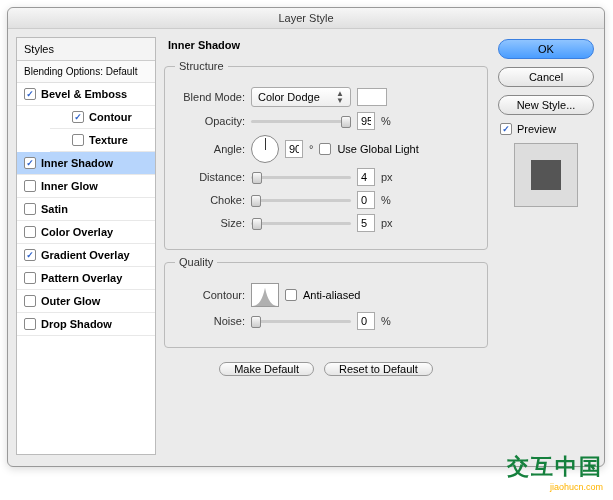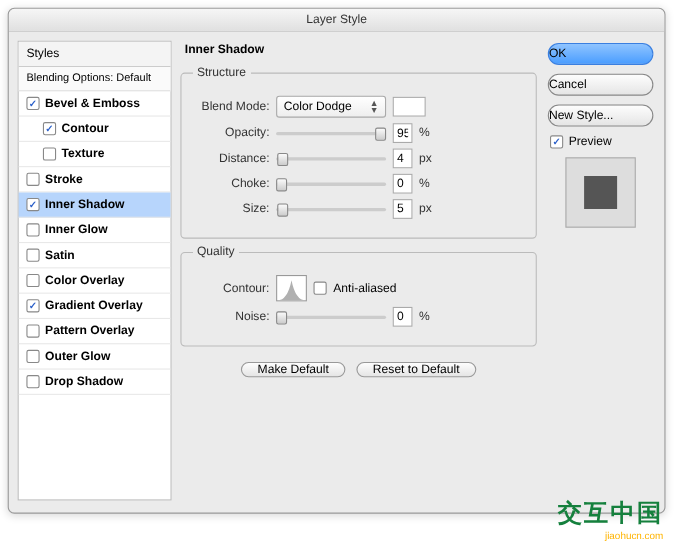--- a/index.html
+++ b/index.html
@@ -4,21 +4,21 @@
 <style>
 * { box-sizing: border-box; margin: 0; padding: 0; font-family: "Lucida Grande", Arial, sans-serif; font-size: 11px; }
 body { background: #fff; width: 613px; height: 500px; position: relative; }
 .window { position: absolute; left: 7px; top: 7px; width: 598px; height: 460px; background: #ebebeb; border: 1px solid #999; border-radius: 6px; box-shadow: 0 2px 8px rgba(0,0,0,0.15); }
 .titlebar { text-align: center; padding: 4px 0; border-bottom: 1px solid #ccc; background: linear-gradient(#f6f6f6,#e0e0e0); border-radius: 6px 6px 0 0; color: #333; }
 .content { display: flex; padding: 8px; gap: 8px; height: calc(100% - 24px); }
 .styles-panel { width: 140px; background: #fff; border: 1px solid #bbb; }
 .styles-header { padding: 5px 7px; border-bottom: 1px solid #ccc; background: #f4f4f4; }
 .blending { padding: 5px 7px; border-bottom: 1px solid #e0e0e0; background: #fafafa; font-size: 10px; }
 .style-item { padding: 5px 7px; border-bottom: 1px solid #e8e8e8; display: flex; align-items: center; gap: 5px; cursor: default; font-weight: bold; }
-.style-item.sub { padding-left: 22px; }
+.style-item.sub { padding-left: 22px; margin-left: 33px; }
 .style-item.selected { background: #b7d5fc; }
 .cb { width: 12px; height: 12px; border: 1px solid #888; background: #fff; border-radius: 2px; display: inline-flex; align-items: center; justify-content: center; font-size: 9px; color: #2a5fc9; }
 .cb.checked::after { content: "✓"; font-weight: bold; }
 .main-panel { flex: 1; display: flex; flex-direction: column; gap: 6px; padding-top: 2px; }
 .panel-title { font-weight: bold; padding: 0 4px 3px; }
 fieldset { border: 1px solid #bbb; border-radius: 4px; padding: 10px 10px 12px; margin: 0; }
 legend { padding: 0 4px; color: #333; }
 .row { display: flex; align-items: center; margin: 5px 0; gap: 6px; }
 .label { width: 70px; text-align: right; color: #333; }
 .select { width: 100px; height: 20px; border: 1px solid #aaa; border-radius: 3px; background: linear-gradient(#fff,#eee); display: flex; align-items: center; justify-content: space-between; padding: 0 6px; }
@@ -29,21 +29,21 @@
 .slider .thumb { position: absolute; top: 2px; width: 10px; height: 12px; background: linear-gradient(#fafafa,#ccc); border: 1px solid #888; border-radius: 2px; }
 .numbox { width: 18px; height: 18px; border: 1px solid #aaa; text-align: left; padding: 0 3px; background: #fff; }
 .unit { color: #333; }
 .angle-dial { width: 28px; height: 28px; border: 1px solid #888; border-radius: 50%; background: #fff; position: relative; }
 .angle-dial::after { content: ""; position: absolute; left: 50%; top: 2px; width: 1px; height: 12px; background: #333; transform-origin: bottom; }
 .contour-thumb { width: 28px; height: 24px; border: 1px solid #999; background: #fff; position: relative; overflow: hidden; }
 .contour-thumb svg { width: 100%; height: 100%; }
 .btn-row { display: flex; gap: 10px; justify-content: center; margin-top: 8px; }
 .btn { padding: 0 14px; border: 1px solid #999; border-radius: 10px; background: linear-gradient(#fdfdfd,#e5e5e5); cursor: default; }
 .right-panel { width: 100px; display: flex; flex-direction: column; gap: 8px; align-items: center; padding-top: 2px; }
-.r-btn { width: 96px; padding: 3px 0; text-align: left; border: 1px solid #888; border-radius: 10px; background: linear-gradient(#fdfdfd,#e5e5e5); }
+.r-btn { width: 96px; padding: 3px 0; text-align: center; border: 1px solid #888; border-radius: 10px; background: linear-gradient(#fdfdfd,#e5e5e5); }
 .r-btn.primary { background: linear-gradient(#8fc4ff,#4a9dff); border-color: #3a7fe0; color: #000; }
 .preview-cb { display: flex; align-items: center; gap: 5px; align-self: flex-start; padding-left: 4px; }
 .preview-box { width: 64px; height: 64px; background: #ddd; border: 1px solid #aaa; display: flex; align-items: center; justify-content: center; }
 .preview-inner { width: 30px; height: 30px; background: #555; }
 .watermark { position: absolute; right: 10px; bottom: 8px; text-align: right; }
 .wm1 { font-size: 22px; font-weight: bold; color: #15803d; letter-spacing: 2px; }
 .wm2 { font-size: 9px; color: #ffb400; }
 </style>
 </head>
 <body>
@@ -61,24 +61,20 @@
             <span>Bevel &amp; Emboss</span>
           </div>
           <div class="style-item sub">
             <span class="cb checked"></span>
             <span>Contour</span>
           </div>
           <div class="style-item sub">
             <span class="cb"></span>
             <span>Texture</span>
           </div>
-          <div class="style-item">
-            <span class="cb"></span>
-            <span>Stroke</span>
-          </div>
           <div class="style-item selected">
             <span class="cb checked"></span>
             <span>Inner Shadow</span>
           </div>
           <div class="style-item">
             <span class="cb"></span>
             <span>Inner Glow</span>
           </div>
           <div class="style-item">
             <span class="cb"></span>
@@ -125,20 +121,28 @@
         <div class="row">
           <div class="label">Opacity:</div>
           <div class="slider">
               <div class="track"></div>
               <div class="thumb" style="left:90px"></div>
             </div>
           <input class="numbox" value="95" style="">
           <span class="unit">%</span>
         </div>
 
+        <div class="row">
+          <div class="label">Angle:</div>
+          <div class="angle-dial"></div>
+          <input class="numbox" value="90" style="">
+          <span class="unit">°</span>
+          <span class="cb"></span>
+          <span>Use Global Light</span>
+        </div>
 
         <div class="row">
           <div class="label">Distance:</div>
           <div class="slider">
               <div class="track"></div>
               <div class="thumb" style="left:1px"></div>
             </div>
           <input class="numbox" value="4" style="">
           <span class="unit">px</span>
         </div>

